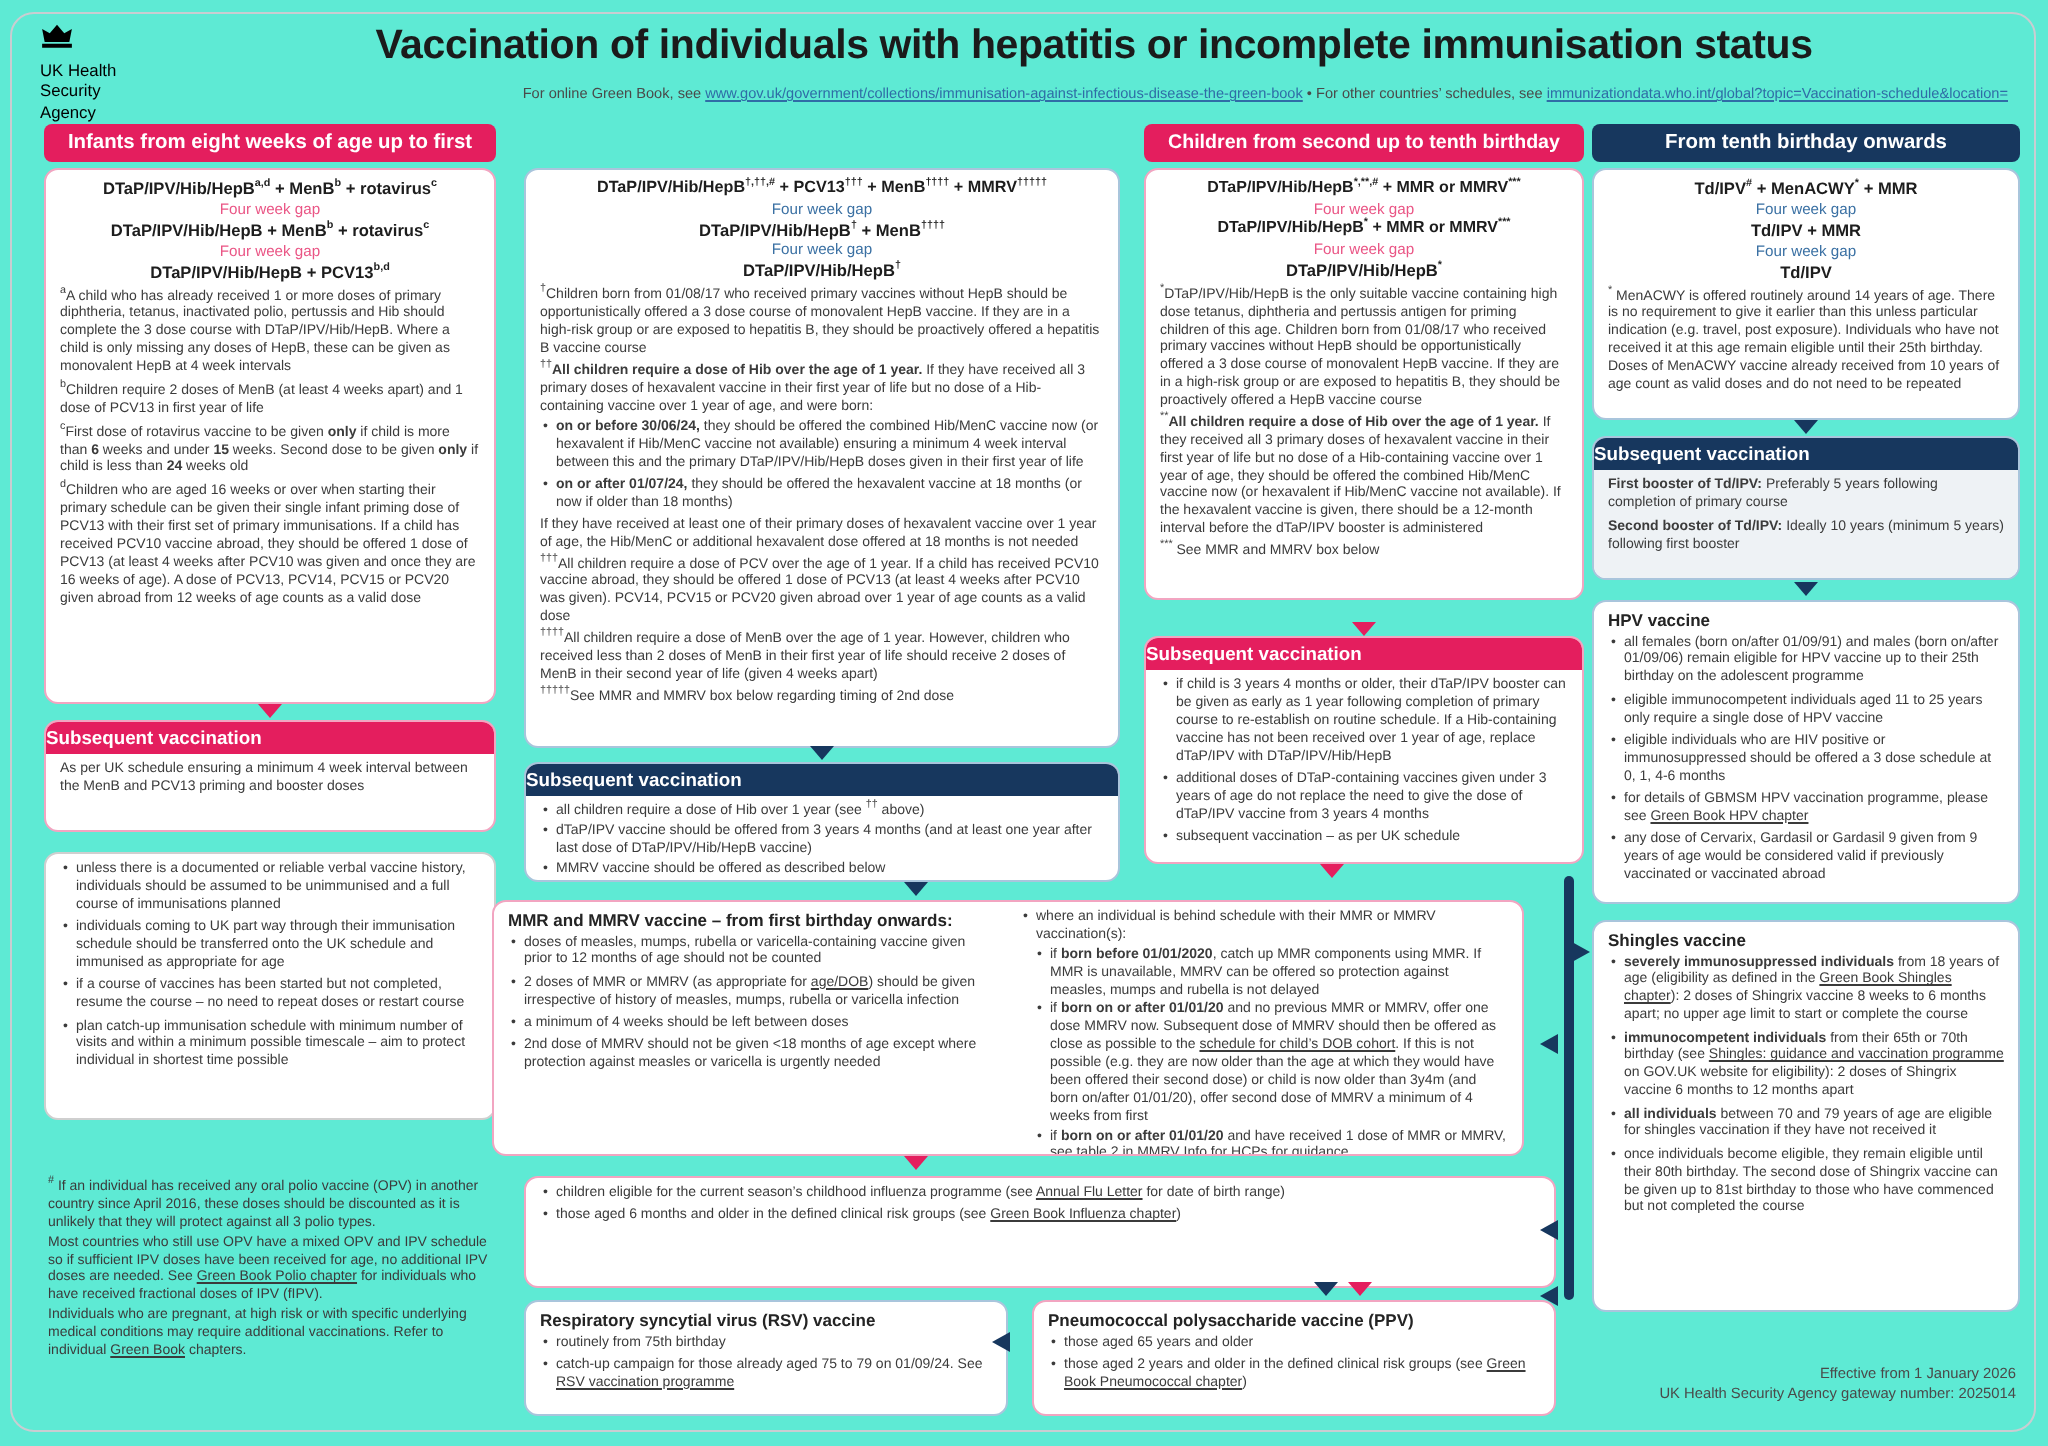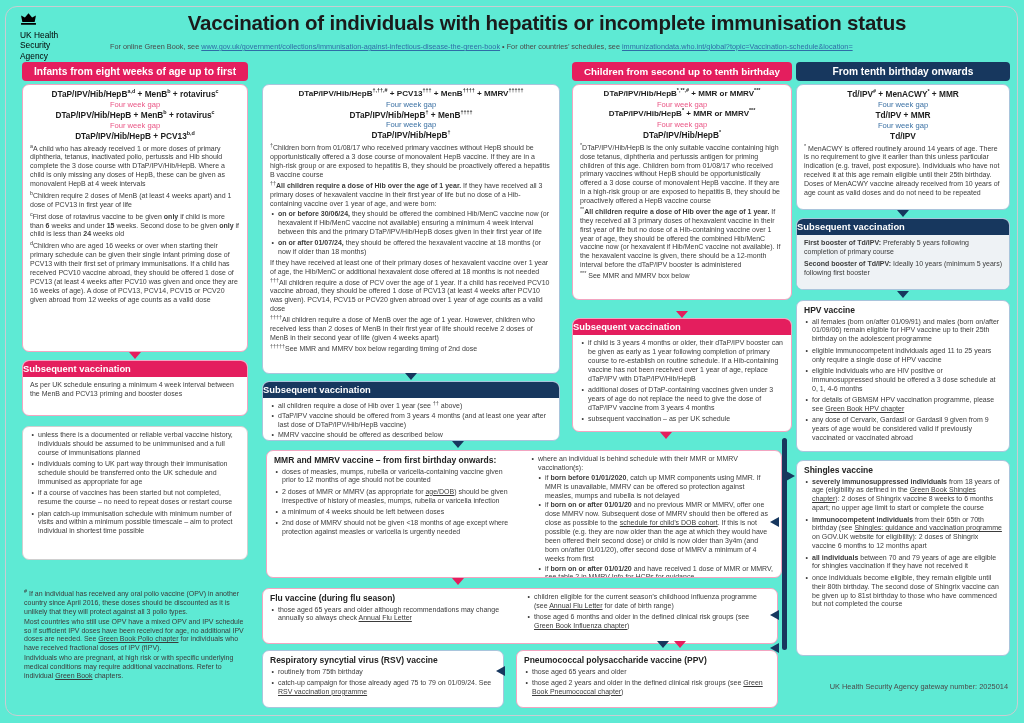--- a/index.html
+++ b/index.html
@@ -4,21 +4,21 @@
 <style>
   *{margin:0;padding:0;box-sizing:border-box}
   html,body{width:1024px;height:723px}
   body{font-family:"Liberation Sans",sans-serif;background:#fff;color:#3b3b3b;}
   .page{position:relative;width:1024px;height:723px;overflow:hidden;background:#5eead4}
   .frame{position:absolute;left:5px;top:6px;width:1013px;height:710px;border:1.5px solid #c9cdd1;border-radius:12px;pointer-events:none}
   
   .logo{position:absolute;left:20px;top:12px;width:80px;color:#000}
   .logo .ltxt{font-size:8.4px;line-height:1.12;margin-top:1px}
   h1.title{position:absolute;left:110px;right:40px;top:11px;text-align:center;font-size:20.5px;font-weight:bold;color:#1b1b1b;letter-spacing:-0.2px}
-  .subtitle{position:absolute;left:110px;right:20px;top:42px;text-align:left;font-size:7.3px;color:#4a4a4a}
+  .subtitle{position:absolute;left:110px;right:20px;top:42px;text-align:right;font-size:7.3px;color:#4a4a4a}
   .lnk{color:#2f6da6;text-decoration:underline;cursor:pointer}
   
   .colhead{position:absolute;top:62px;height:19px;border-radius:4px;color:#fff;font-weight:bold;font-size:10.2px;text-align:center;line-height:19px;overflow:hidden}
   .bg-pink{background:#e41e5e}
   .bg-navy{background:#17375e}
   
   .box{position:absolute;border:1.5px solid;border-radius:7px;background:#fff;padding:4px 7px;overflow:hidden}
   .sbox{position:absolute;border:1.5px solid;border-radius:7px;background:#fff;overflow:hidden}
   .br-pink{border-color:#f2a5c1}
   .br-blue{border-color:#a9c5dc}
@@ -144,21 +144,21 @@
   <div class="sbox br-pink" style="left:572px;top:318px;width:220px;height:114px">
     <div class="sband bg-pink">Subsequent vaccination</div>
     <div class="sbody">
       <div class="b">if child is 3 years 4 months or older, their dTaP/IPV booster can be given as early as 1 year following completion of primary course to re-establish on routine schedule. If a Hib-containing vaccine has not been received over 1 year of age, replace dTaP/IPV with DTaP/IPV/Hib/HepB</div>
       <div class="b">additional doses of DTaP-containing vaccines given under 3 years of age do not replace the need to give the dose of dTaP/IPV vaccine from 3 years 4 months</div>
       <div class="b">subsequent vaccination – as per UK schedule</div>
     </div>
   </div>
   <div class="chev" style="left:660px;top:432px"></div>
 
-  <div class="box br-pink" style="left:266px;top:450px;width:516px;height:128px">
+  <div class="box br-pink" style="left:246px;top:450px;width:516px;height:128px">
     <div class="cols2">
       <div class="c">
         <div class="btitle">MMR and MMRV vaccine – from first birthday onwards:</div>
         <div class="b">doses of measles, mumps, rubella or varicella-containing vaccine given prior to 12 months of age should not be counted</div>
         <div class="b">2 doses of MMR or MMRV (as appropriate for <u>age/DOB</u>) should be given irrespective of history of measles, mumps, rubella or varicella infection</div>
         <div class="b">a minimum of 4 weeks should be left between doses</div>
         <div class="b">2nd dose of MMRV should not be given &lt;18 months of age except where protection against measles or varicella is urgently needed</div>
       </div>
       <div class="c">
         <div class="b" style="margin-bottom:1px">where an individual is behind schedule with their MMR or MMRV vaccination(s):</div>
@@ -166,24 +166,20 @@
         <div class="bb" style="margin-bottom:1px">if <b>born on or after 01/01/20</b> and no previous MMR or MMRV, offer one dose MMRV now. Subsequent dose of MMRV should then be offered as close as possible to the <u>schedule for child’s DOB cohort</u>. If this is not possible (e.g. they are now older than the age at which they would have been offered their second dose) or child is now older than 3y4m (and born on/after 01/01/20), offer second dose of MMRV a minimum of 4 weeks from first</div>
         <div class="bb">if <b>born on or after 01/01/20</b> and have received 1 dose of MMR or MMRV, see table 2 in <u>MMRV Info for HCPs</u> for guidance</div>
       </div>
     </div>
   </div>
   <div class="chev" style="left:452px;top:578px"></div>
 
   <div class="box br-pink" style="left:262px;top:588px;width:516px;height:56px">
     <div class="cols2">
       <div class="c">
-        <div class="btitle">Flu vaccine (during flu season)</div>
-        <div class="b">those aged 65 years and older although recommendations may change annually so always check <u>Annual Flu Letter</u></div>
-      </div>
-      <div class="c">
         <div class="b">children eligible for the current season’s childhood influenza programme (see <u>Annual Flu Letter</u> for date of birth range)</div>
         <div class="b">those aged 6 months and older in the defined clinical risk groups (see <u>Green Book Influenza chapter</u>)</div>
       </div>
     </div>
   </div>
   <div class="chev navy" style="left:657px;top:641px"></div>
   <div class="chev" style="left:674px;top:641px"></div>
 
   <div class="box br-pink" style="left:516px;top:650px;width:262px;height:58px">
     <div class="btitle">Pneumococcal polysaccharide vaccine (PPV)</div>
@@ -231,15 +227,16 @@
   </div>
 
   <div class="vline"></div>
   <div class="arrr" style="left:786px;top:471px"></div>
   <div class="arrl" style="left:770px;top:517px"></div>
   <div class="arrl" style="left:770px;top:610px"></div>
   <div class="arrl" style="left:770px;top:643px"></div>
   <div class="arrl" style="left:496px;top:666px"></div>
 
   <div class="footer">
+    <div>Effective from 1 January 2026</div>
     <div>UK Health Security Agency gateway number: 2025014</div>
   </div>
 </div>
 
 </body></html>

